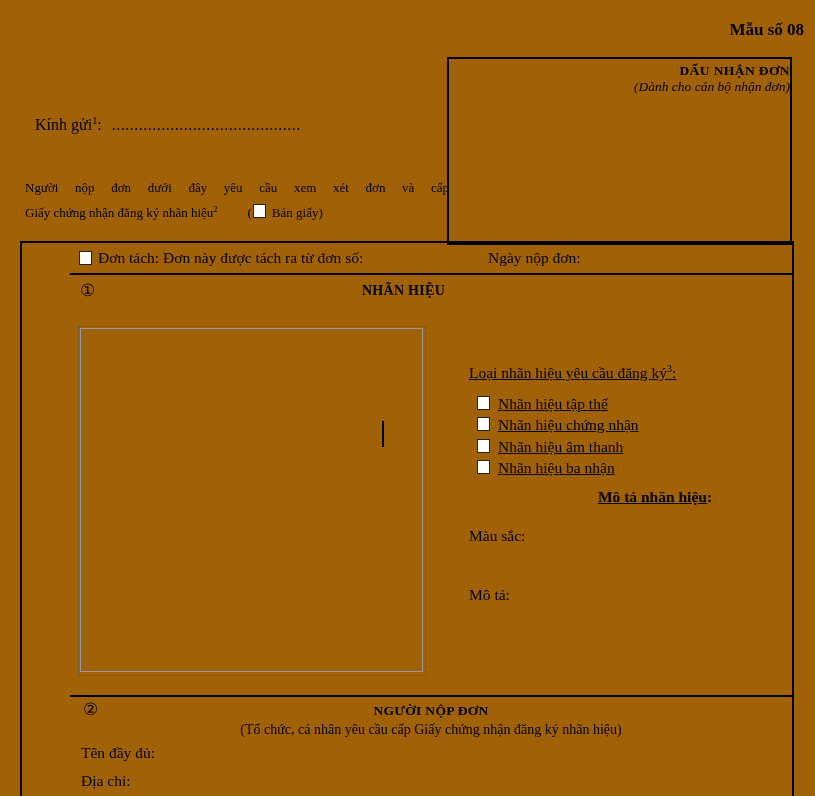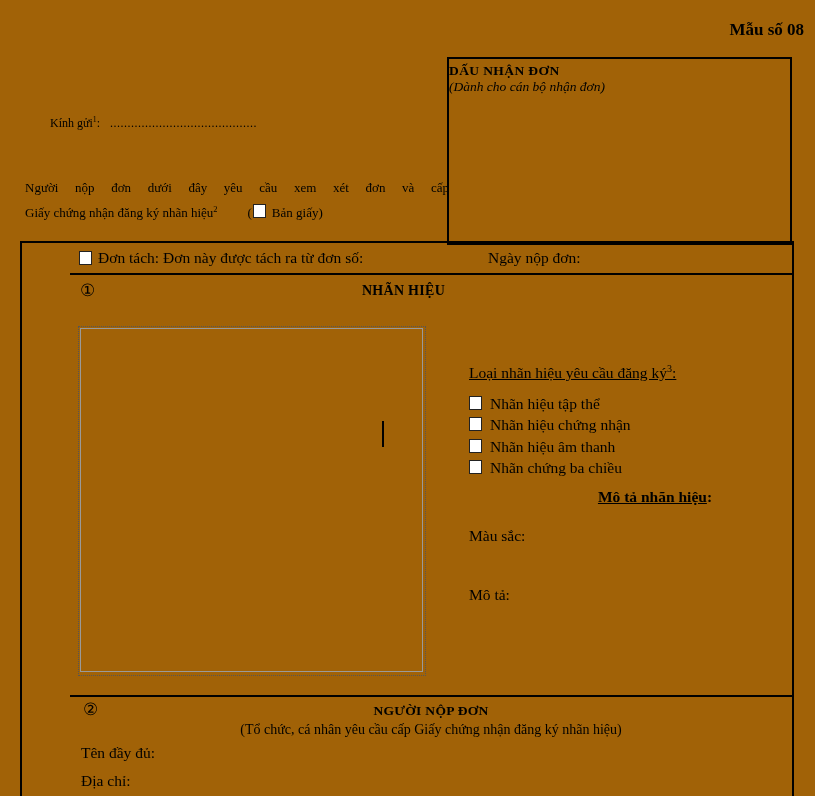--- a/index.html
+++ b/index.html
@@ -4,29 +4,29 @@
 <style>
   html,body{margin:0;padding:0;background:#fff;}
   .page{
     position:relative;width:815px;height:796px;background:#a16207;
     font-family:"Liberation Serif","DejaVu Serif",serif;color:#000;overflow:hidden;
   }
   .form-number{position:absolute;top:20px;right:11px;font-size:17px;font-weight:bold;}
   .title-block{position:absolute;left:25px;top:56px;width:424px;text-align:center;}
   .title-line1{font-size:18px;font-weight:bold;letter-spacing:1px;}
   .title-line2{font-size:15.5px;font-weight:bold;margin-top:4px;letter-spacing:.3px;}
-  .greeting{position:absolute;left:50px;top:116px;font-size:12px;}
+  .greeting{position:absolute;left:35px;top:116px;font-size:16px;}
   .greeting .dots{margin-left:10px;letter-spacing:.5px;}
   sup{font-size:.65em;line-height:0;}
   .request{position:absolute;left:25px;top:176px;width:424px;font-size:13px;line-height:24.5px;}
   .request-line1{text-align:justify;text-align-last:justify;}
   .paper-option{margin-left:30px;white-space:nowrap;}
   .stamp-box{
     position:absolute;left:447px;top:57px;width:341px;height:180px;
-    border:2px solid #000;text-align:left;padding-top:4px;box-sizing:content-box;
+    border:2px solid #000;text-align:right;padding-top:4px;box-sizing:content-box;
   }
   .stamp-title{font-size:13.5px;font-weight:bold;letter-spacing:.4px;}
   .stamp-subtitle{font-size:13.5px;font-style:italic;}
   .main-table{
     position:absolute;left:20px;top:241px;width:770px;
     border:2px solid #000;border-bottom:none;
   }
   .row{position:relative;margin-left:48px;}
   .split-row{height:30px;border-bottom:2px solid #000;font-size:15.5px;}
   .split-row .cbx{position:absolute;left:9px;top:8px;}
@@ -37,21 +37,21 @@
   .s1-number{left:10px;top:5px;}
   .s1-title{position:absolute;left:0;right:0;top:8px;text-align:center;
     font-size:14px;font-weight:bold;padding-right:55px;letter-spacing:.3px;}
   .sample-label{position:absolute;left:8px;top:27px;width:346px;text-align:center;
     font-size:15.5px;text-decoration:underline;padding-left:18px;box-sizing:border-box;}
   .mark-box{position:absolute;left:8px;top:51px;width:346px;height:348px;border:1px dotted #555;}
   .mark-box-inner{position:absolute;left:1px;top:1px;right:2px;bottom:3px;border:1px solid #9a9a9a;}
   .text-cursor{position:absolute;left:303px;top:94px;width:2px;height:26px;background:#000;}
   .right-col{position:absolute;left:399px;top:89px;width:372px;font-size:15.5px;}
   .type-heading{position:absolute;left:0;top:0;text-decoration:underline;}
-  .cbx-list{position:absolute;left:0;top:31px;}
+  .cbx-list{position:absolute;left:8px;top:31px;text-decoration:underline;}
   .cbx-item{height:21.3px;white-space:nowrap;}
   .desc-heading{position:absolute;left:0;top:124px;width:100%;text-align:center;font-weight:bold;}
   .desc-heading .u{text-decoration:underline;}
   .color-label{position:absolute;left:0;top:163px;}
   .desc-label{position:absolute;left:0;top:222px;}
   .section2{height:99px;font-size:15.5px;}
   .s2-number{left:13px;top:2px;}
   .s2-title{position:absolute;left:0;right:0;top:6px;text-align:center;
     font-size:13.5px;font-weight:bold;letter-spacing:.3px;}
   .s2-subtitle{position:absolute;left:0;right:0;top:25px;text-align:center;font-size:14px;}
@@ -111,21 +111,21 @@
           <div class="cbx-item">
             <span class="cbx"></span><span>Nhãn hiệu tập thể</span>
           </div>
           <div class="cbx-item">
             <span class="cbx"></span><span>Nhãn hiệu chứng nhận</span>
           </div>
           <div class="cbx-item">
             <span class="cbx"></span><span>Nhãn hiệu âm thanh</span>
           </div>
           <div class="cbx-item">
-            <span class="cbx"></span><span>Nhãn chứng ba chiều</span>
+            <span class="cbx"></span><span>Nhãn hiệu ba nhận</span>
           </div>
         </div>
         <div class="desc-heading">
           <span class="u">Mô tả nhãn hiệu</span><span>:</span>
         </div>
         <div class="color-label">Màu sắc:</div>
         <div class="desc-label">Mô tả:</div>
       </div>
     </div>
 

